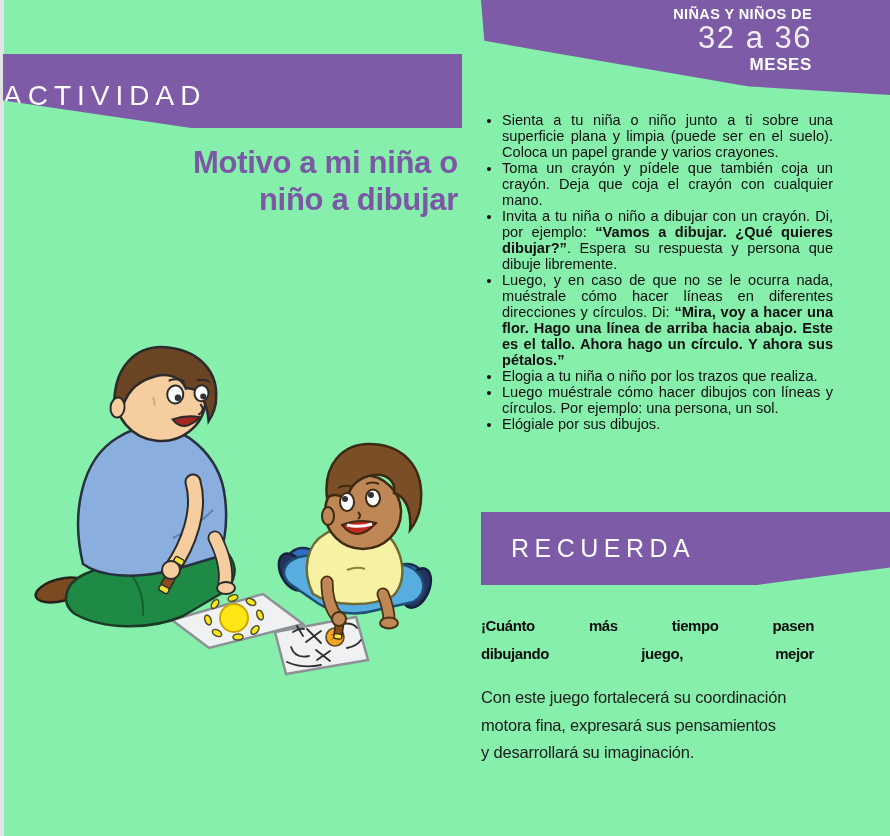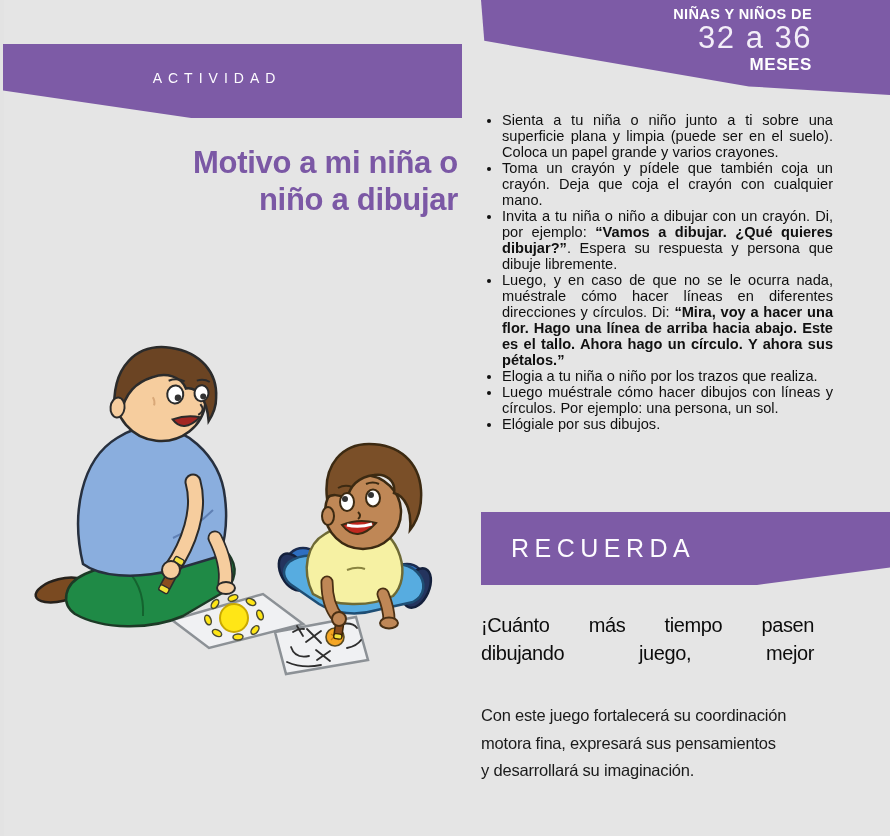--- a/index.html
+++ b/index.html
@@ -1,35 +1,35 @@
 <!DOCTYPE html>
 <html><head>
 <meta charset="utf-8">
 <style>
   html,body{margin:0;padding:0;background:#fff;}
   #page{
-    position:relative;width:890px;height:836px;background:#e5e5e5;overflow:hidden;
+    position:relative;width:890px;height:836px;background:#86efac;overflow:hidden;
     font-family:"Liberation Sans",sans-serif;
   }
   .edge-strip{position:absolute;left:0;top:0;width:4px;height:836px;background:#e3e3e3;}
   
   .banner{position:absolute;background:#7d5ba6;color:#fff;}
   .banner-age{
     left:481px;top:0;width:409px;height:95px;
     clip-path:polygon(0% 0%,100% 0%,100% 100%,65.5% 91%,0.8% 43%);
     text-align:right;padding-right:78px;box-sizing:border-box;
   }
   .age-l1{font-weight:bold;font-size:14.5px;letter-spacing:.4px;padding-top:6px;}
   .age-l2{font-size:31px;font-weight:normal;letter-spacing:1.5px;line-height:1.02;color:#f3eef8;}
   .age-l3{font-weight:bold;font-size:17px;letter-spacing:.6px;margin-top:1px;}
   .banner-activity{
-    left:3px;top:44px;width:459px;height:74px;
+    left:3px;top:54px;width:459px;height:74px;
     clip-path:polygon(0 0,100% 0,100% 100%,41% 100%,0 63%);
-    text-align:center;box-sizing:border-box;padding:26px 31px 0 0;
-    font-size:14px;letter-spacing:6px;color:#fdfbff;
+    text-align:left;box-sizing:border-box;padding:26px 31px 0 0;
+    font-size:28px;letter-spacing:6px;color:#fdfbff;
   }
   .banner-recuerda{
     left:481px;top:512px;width:409px;height:73px;
     clip-path:polygon(0 0,100% 0,100% 76%,67.5% 100%,0 100%);
     box-sizing:border-box;padding:22px 0 0 30px;
     font-size:25px;letter-spacing:5.5px;color:#fdfbff;
   }
   
   .title{
     position:absolute;top:144px;right:432px;text-align:right;
@@ -40,25 +40,25 @@
   ul.instructions{
     position:absolute;left:483px;top:112px;width:331px;margin:0;padding:0 0 0 19px;
     font-size:14.6px;line-height:16px;color:#101010;text-align:justify;
   }
   ul.instructions li{margin:0;padding:0;}
   ul.instructions li::marker{color:#101010;}
   .b{font-weight:bold;}
   
   .highlight{
     position:absolute;left:481px;top:612px;width:333px;
-    font-weight:normal;font-size:20px;letter-spacing:-.4px;line-height:27.5px;color:#0c0c0c;
+    font-weight:bold;font-size:15px;letter-spacing:-.4px;line-height:27.5px;color:#0c0c0c;
   }
   .highlight .hl-line{display:flex;justify-content:space-between;}
   .reminder-body{
-    position:absolute;left:481px;top:702px;width:348px;
+    position:absolute;left:481px;top:684px;width:348px;
     font-size:16.5px;letter-spacing:-.2px;line-height:27.5px;color:#1b1b1b;
   }
   .reminder-body div{white-space:nowrap;}
   
   .illus{position:absolute;left:25px;top:332px;width:440px;height:395px;}
 </style>
 </head>
 <body>
 
 <div id="page">

